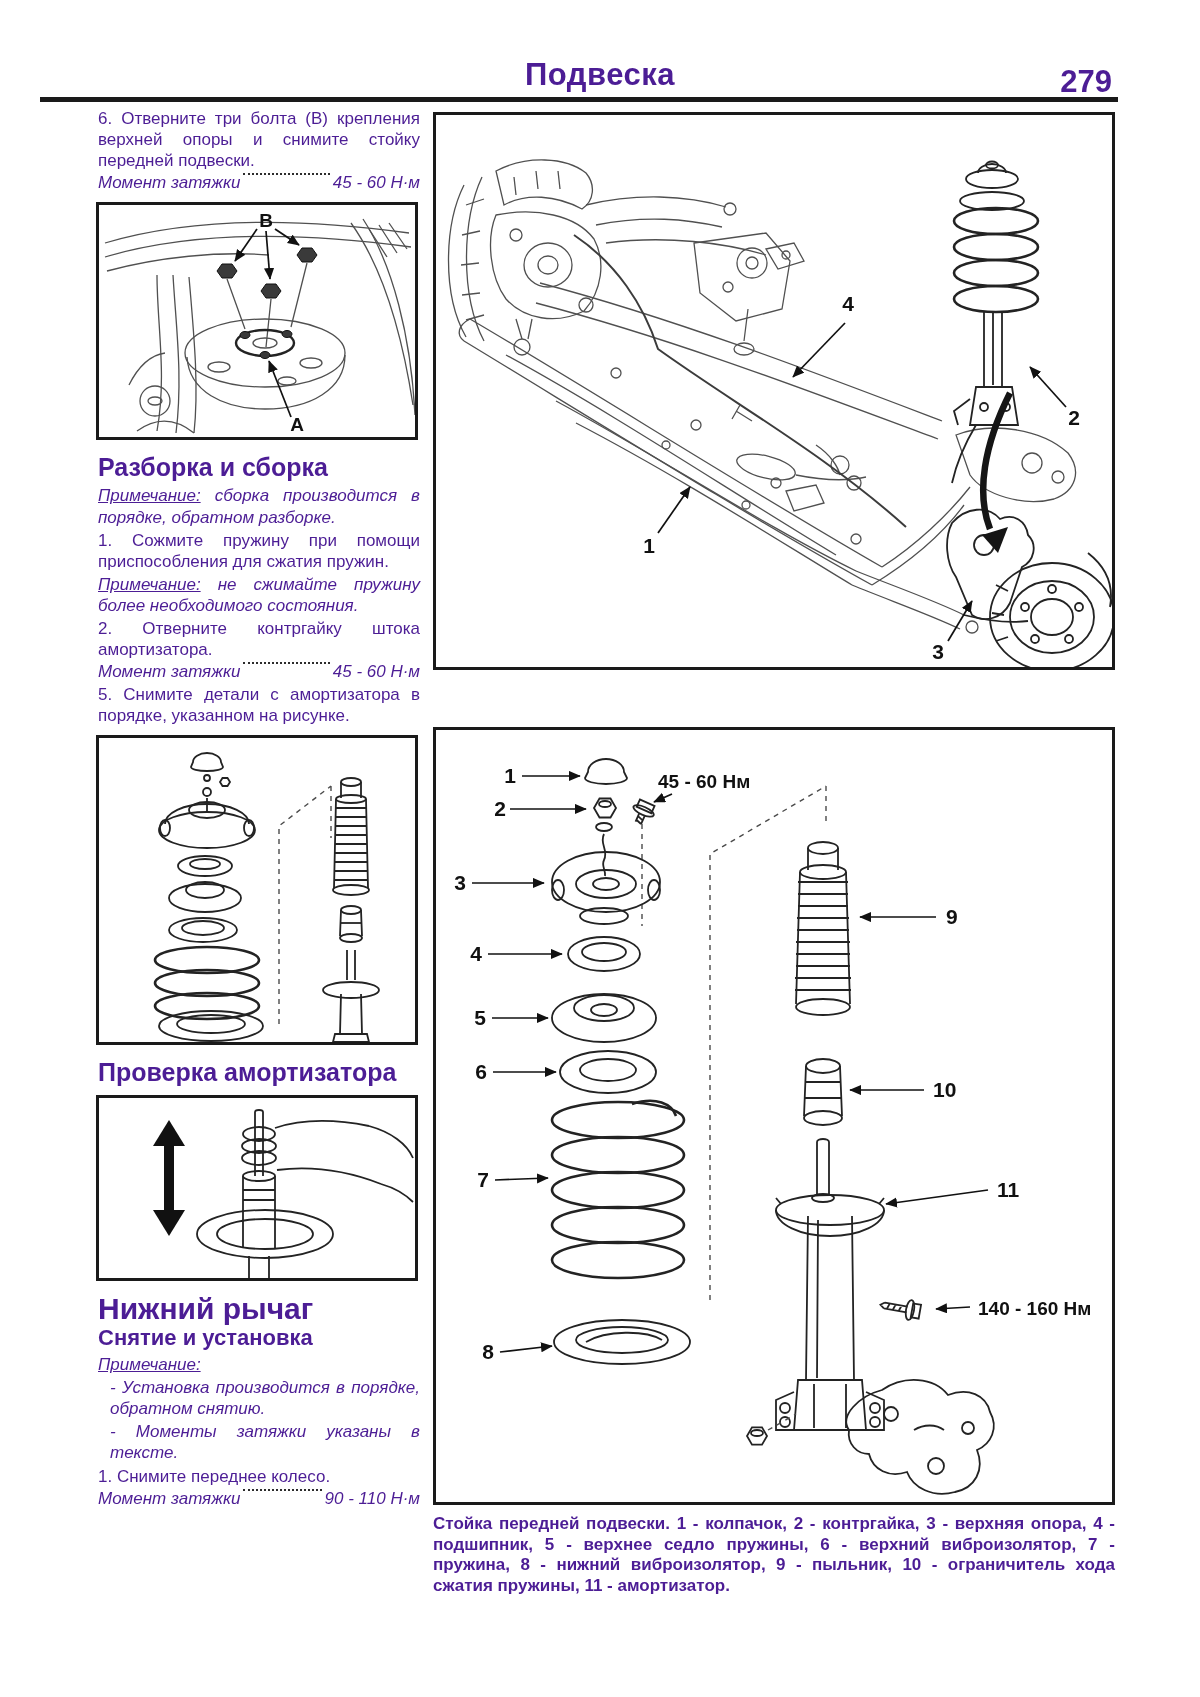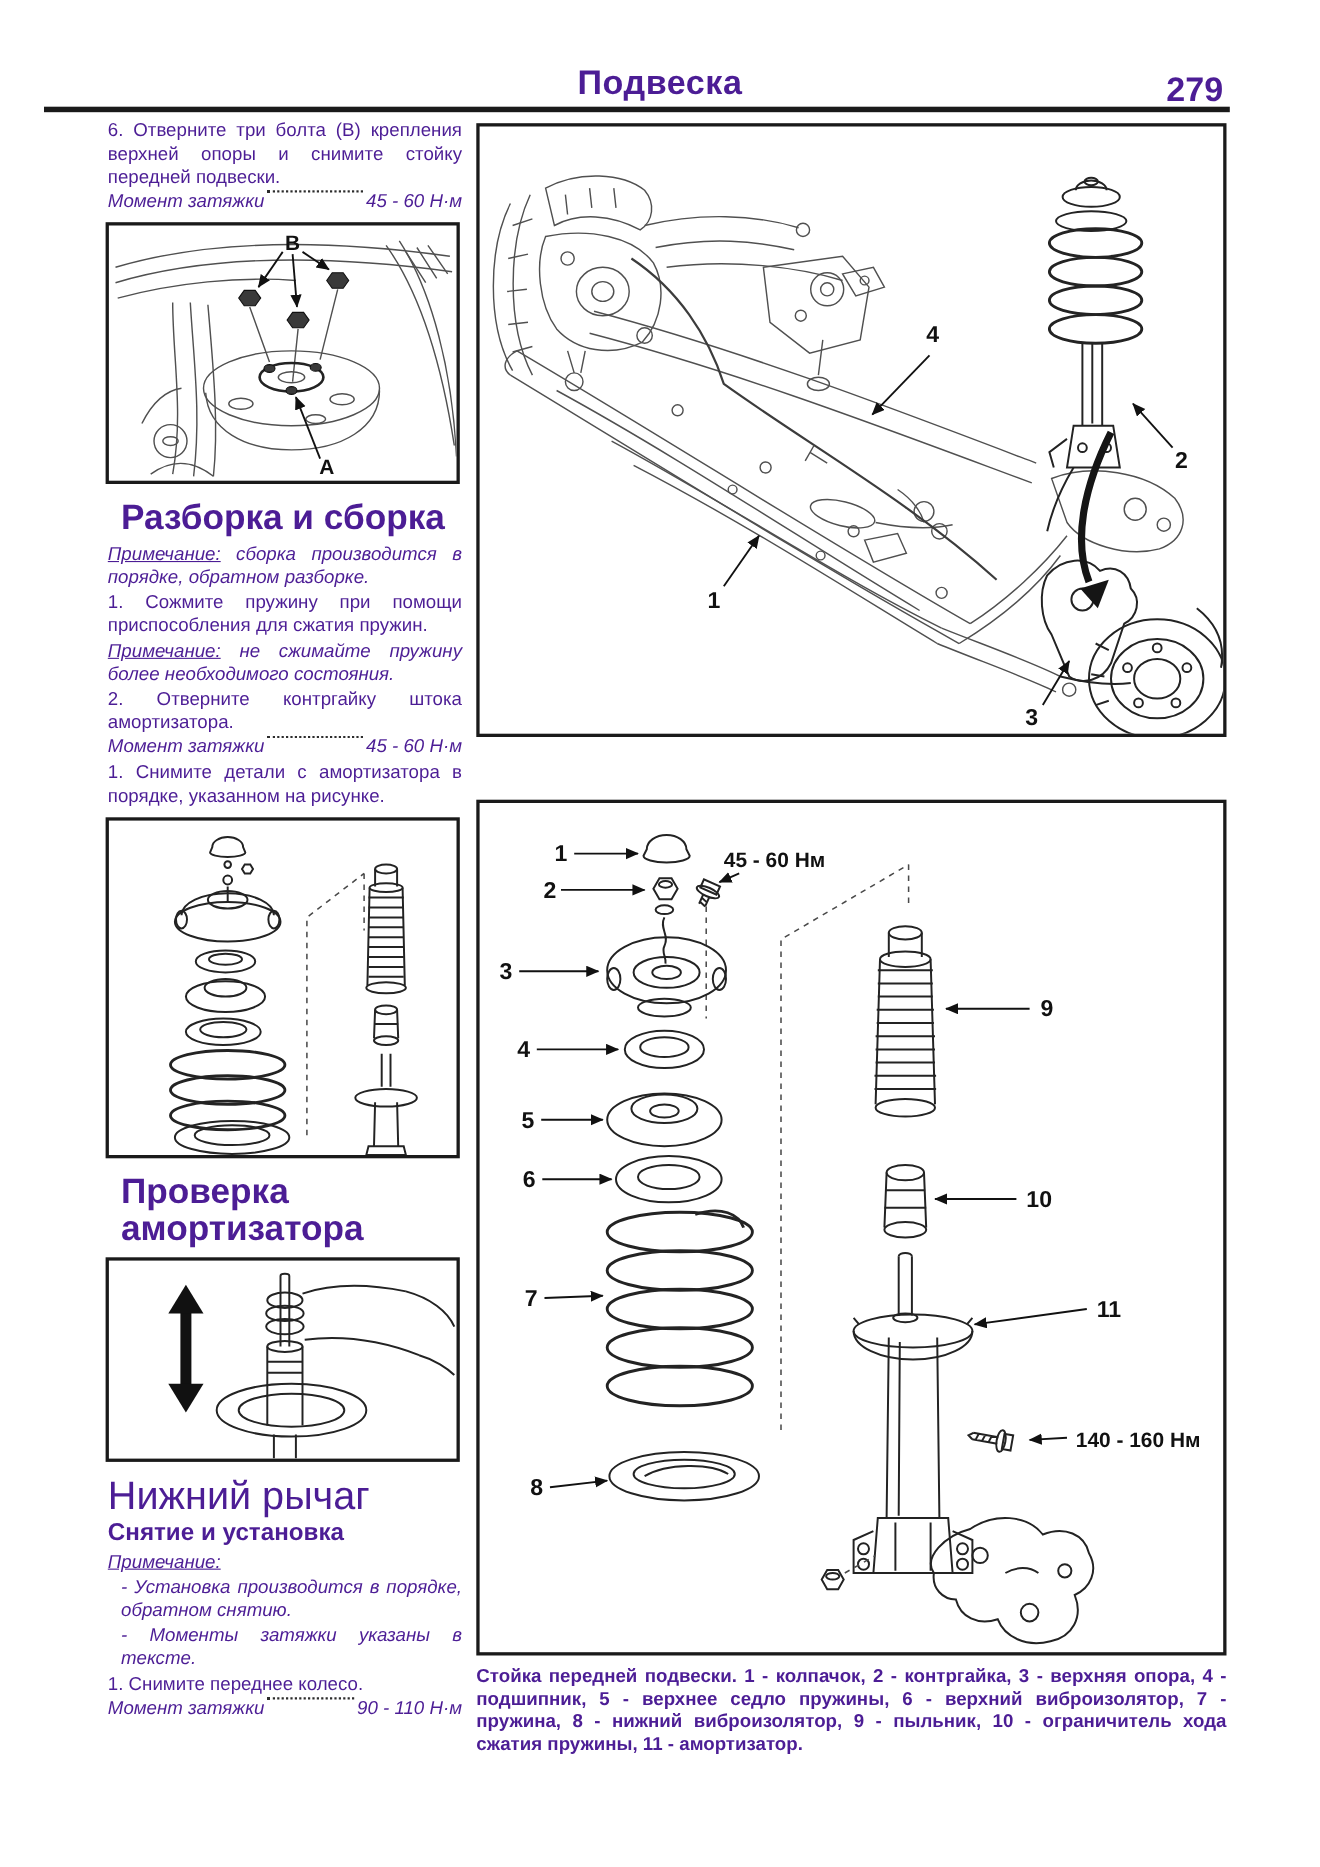--- a/index.html
+++ b/index.html
@@ -9,22 +9,22 @@
              font-size:31px;font-weight:bold;letter-spacing:.5px;}
   .hdr-page{position:absolute;top:64px;right:88px;font-size:31px;font-weight:bold;}
   .hdr-rule{position:absolute;top:97px;left:40px;width:1078px;height:5px;background:#1a1a1a;}
   .col-left{position:absolute;left:98px;top:108px;width:322px;}
   .p{font-size:17px;line-height:1.24;text-align:justify;margin:0 0 2px 0;}
   .it{font-style:italic;}
   .nlab{font-style:italic;text-decoration:underline;}
   .torque{display:flex;align-items:flex-start;font-size:17px;font-style:italic;margin:1px 0 2px 0;}
   .torque .dots{flex:1 1 auto;border-bottom:2px dotted #2c2c2c;margin:0 3px 3px 3px;}
   .torque .val{white-space:nowrap;}
-  .h-med{font-size:32px;font-weight:bold;margin:14px 0 5px 12px;line-height:1.05;}
-  .h-big{font-size:36px;font-weight:normal;margin:12px 0 2px 0;line-height:1.05;}
+  .h-med{font-size:25px;font-weight:bold;margin:14px 0 5px 0;line-height:1.05;}
+  .h-big{font-size:30px;font-weight:bold;margin:12px 0 2px 0;line-height:1.05;}
   .h-sub{font-size:22px;font-weight:bold;margin:2px 0 5px 0;line-height:1.05;}
   .indent{padding-left:12px;}
   .figbox{box-sizing:border-box;width:322px;border:3px solid #1a1a1a;margin:9px 0 2px -2px;background:#fff;}
   .figbox svg{display:block;}
   .rbox{position:absolute;box-sizing:border-box;border:3px solid #1a1a1a;background:#fff;}
   .rcap{position:absolute;width:682px;font-size:17px;font-weight:bold;line-height:1.22;text-align:justify;}
   svg text{font-family:"Liberation Sans",sans-serif;font-weight:bold;fill:#111;}
   .lw{stroke:#505050;stroke-width:1.3;fill:none;}
   .ln{stroke:#232323;stroke-width:1.8;fill:none;}
   .sp{stroke:#232323;stroke-width:2.6;fill:none;}
@@ -110,21 +110,21 @@
     <div class="p it">
       <span class="nlab">Примечание:</span>
       <span>не сжимайте пружину более необходимого состояния.</span>
     </div>
     <div class="p">2. Отверните контргайку штока амортизатора.</div>
     <div class="torque">
       <span>Момент затяжки</span>
       <span class="dots"></span>
       <span class="val">45 - 60 Н·м</span>
     </div>
-    <div class="p">1. Снимите детали с амортизатора в порядке, указанном на рисунке.</div>
+    <div class="p">5. Снимите детали с амортизатора в порядке, указанном на рисунке.</div>
 
     <div class="figbox">
       <svg width="316" height="304" viewBox="0 0 316 304">
         <g class="ln" stroke-width="1.5">
           <path d="M94,24 A14,9 0 0 1 122,24 L124,29 A16,4 0 0 1 92,29 Z"></path>
           <circle cx="108" cy="40" r="3"></circle>
           <polygon points="121,44 123.5,40 128.5,40 131,44 128.5,48 123.5,48" fill="none"></polygon>
           <circle cx="108" cy="54" r="4"></circle>
           <path d="M108,60 L108,74"></path>
           <ellipse cx="108" cy="92" rx="48" ry="18"></ellipse>

